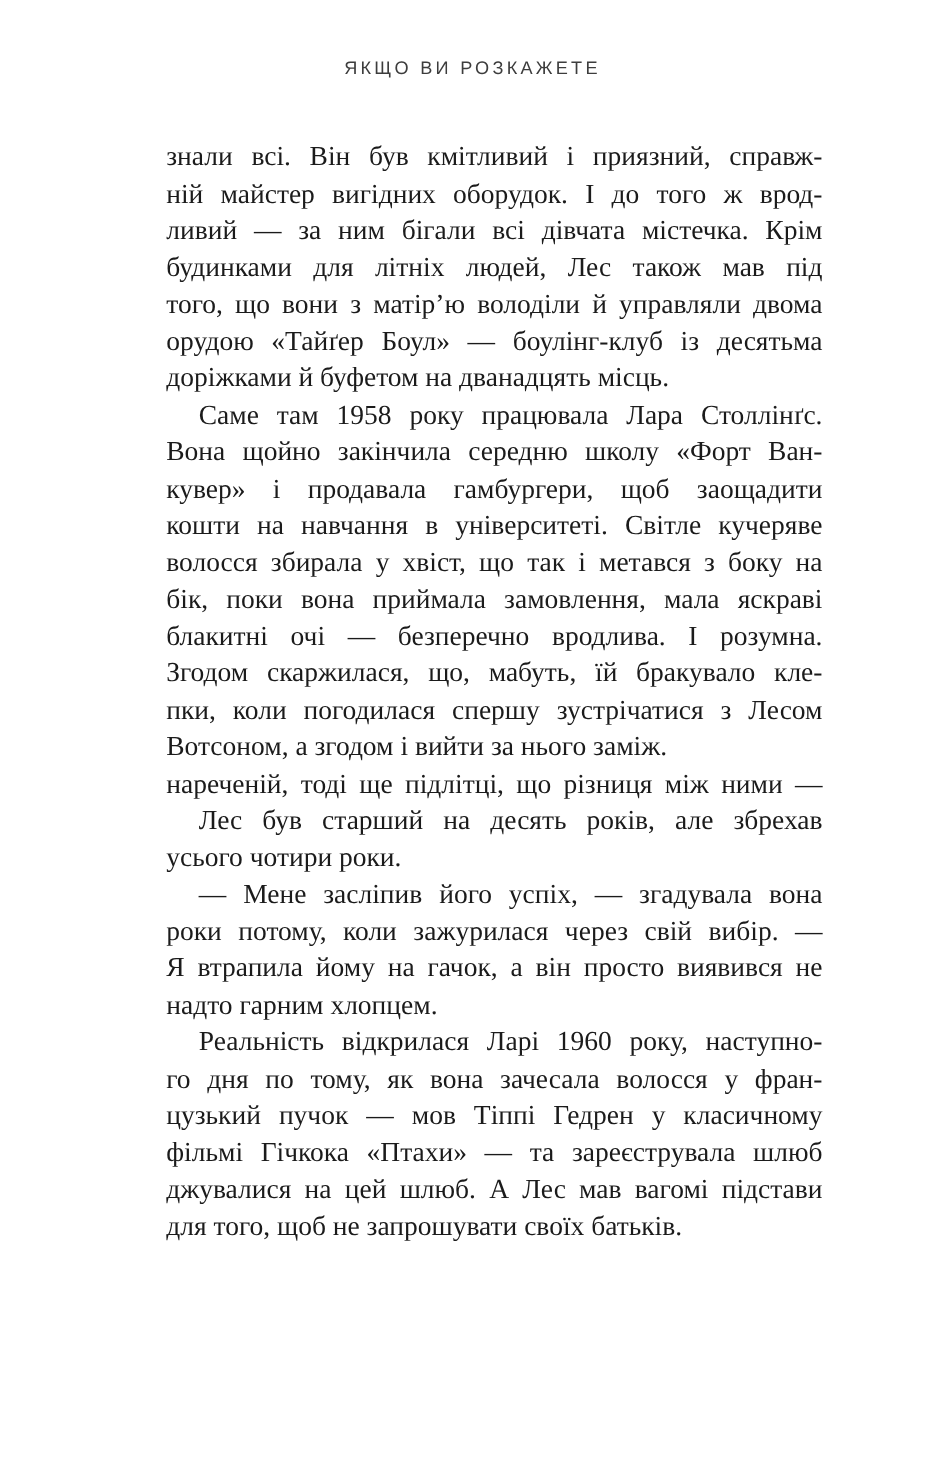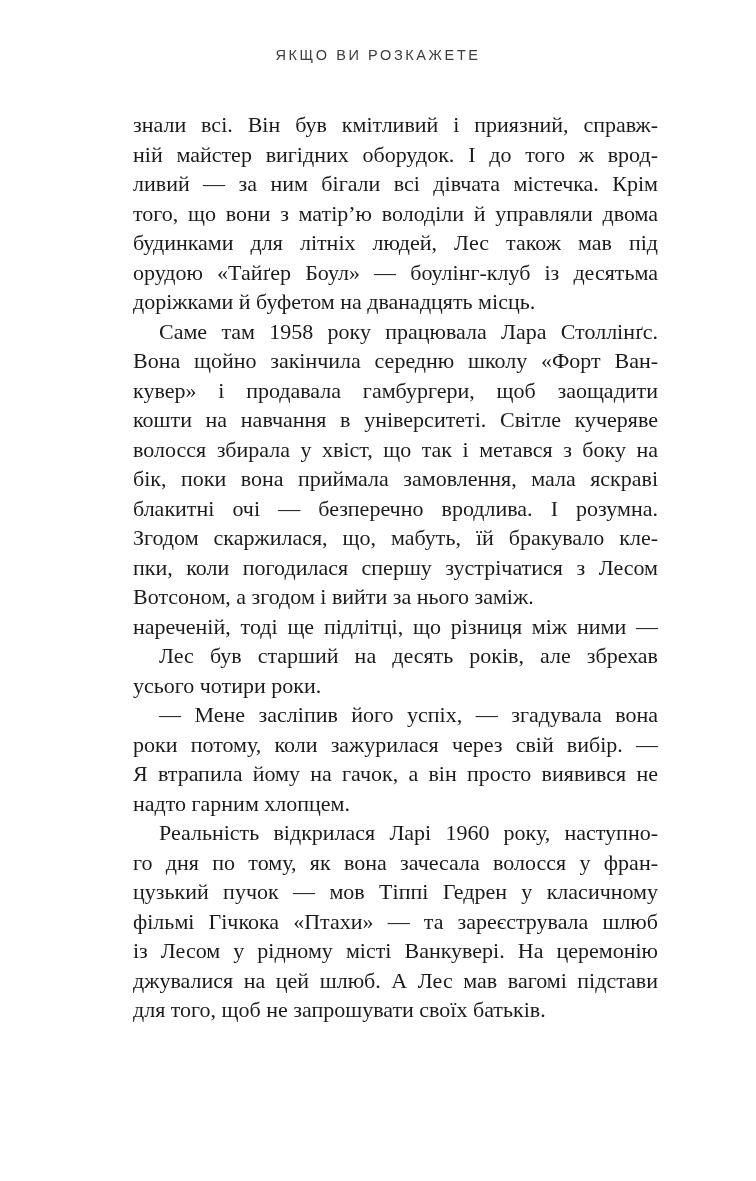--- a/index.html
+++ b/index.html
@@ -73,22 +73,22 @@
 
   <header class="running-header">
     <span>ЯКЩО ВИ РОЗКАЖЕТЕ</span>
   </header>
 
   <main class="body-text" id="body-container">
       <div class="paragraph">
         <div class="line">знали всі. Він був кмітливий і приязний, справж-</div>
         <div class="line">ній майстер вигідних оборудок. І до того ж врод-</div>
         <div class="line">ливий — за ним бігали всі дівчата містечка. Крім</div>
+        <div class="line">будинками для літніх людей, Лес також мав під</div>
         <div class="line">того, що вони з матір’ю володіли й управляли двома</div>
-        <div class="line">будинками для літніх людей, Лес також мав під</div>
         <div class="line">орудою «Тайґер Боул» — боулінг-клуб із десятьма</div>
         <div class="line last">доріжками й буфетом на дванадцять місць.</div>
       </div>
       <div class="paragraph">
         <div class="line indent">Саме там 1958 року працювала Лара Столлінґс.</div>
         <div class="line">Вона щойно закінчила середню школу «Форт Ван-</div>
         <div class="line">кувер» і продавала гамбургери, щоб заощадити</div>
         <div class="line">кошти на навчання в університеті. Світле кучеряве</div>
         <div class="line">волосся збирала у хвіст, що так і метався з боку на</div>
         <div class="line">бік, поки вона приймала замовлення, мала яскраві</div>
@@ -106,21 +106,20 @@
         <div class="line indent">— Мене засліпив його успіх, — згадувала вона</div>
         <div class="line">роки потому, коли зажурилася через свій вибір. —</div>
         <div class="line">Я втрапила йому на гачок, а він просто виявився не</div>
         <div class="line last">надто гарним хлопцем.</div>
       </div>
       <div class="paragraph">
         <div class="line indent">Реальність відкрилася Ларі 1960 року, наступно-</div>
         <div class="line">го дня по тому, як вона зачесала волосся у фран-</div>
         <div class="line">цузький пучок — мов Тіппі Гедрен у класичному</div>
         <div class="line">фільмі Гічкока «Птахи» — та зареєструвала шлюб</div>
-        <div class="line">із Лесом у рідному місті Ванкувері. На церемонію</div>
         <div class="line">джувалися на цей шлюб. А Лес мав вагомі підстави</div>
         <div class="line last">для того, щоб не запрошувати своїх батьків.</div>
       </div>
     </main>
 
   <footer class="page-footer">
     <span class="page-number">18</span>
   </footer>
 
 </div>

